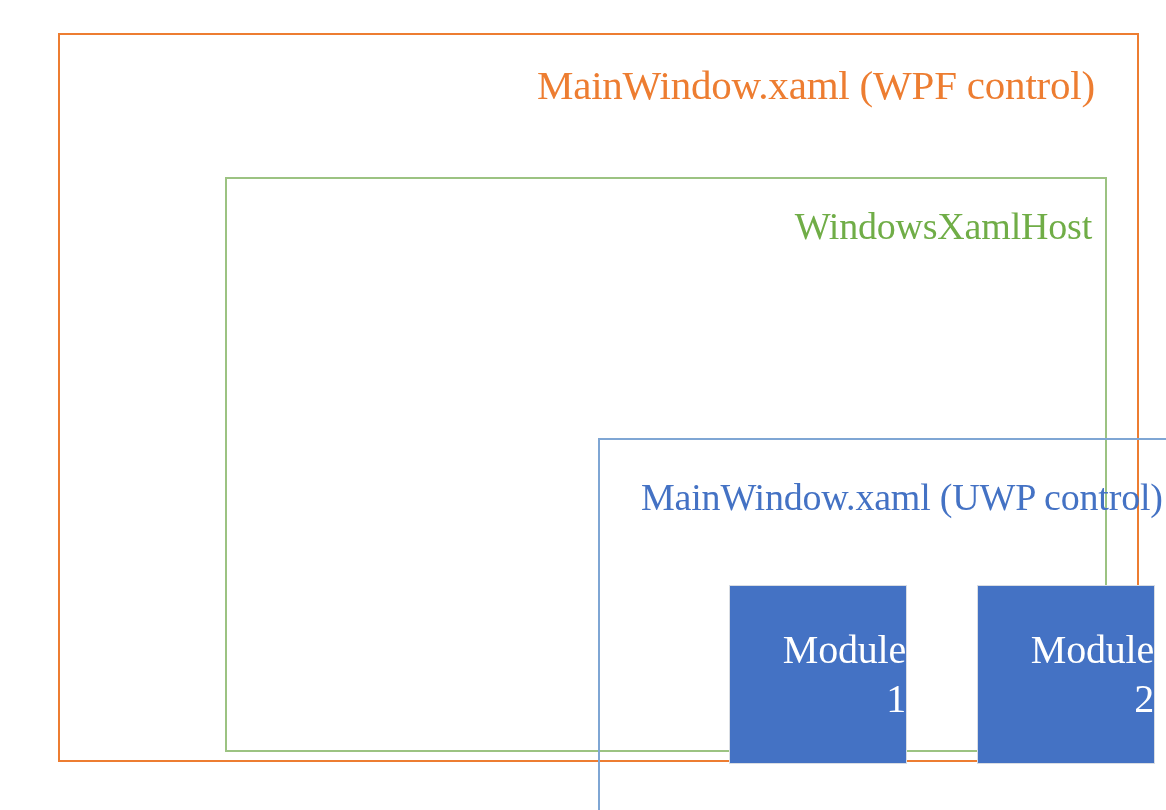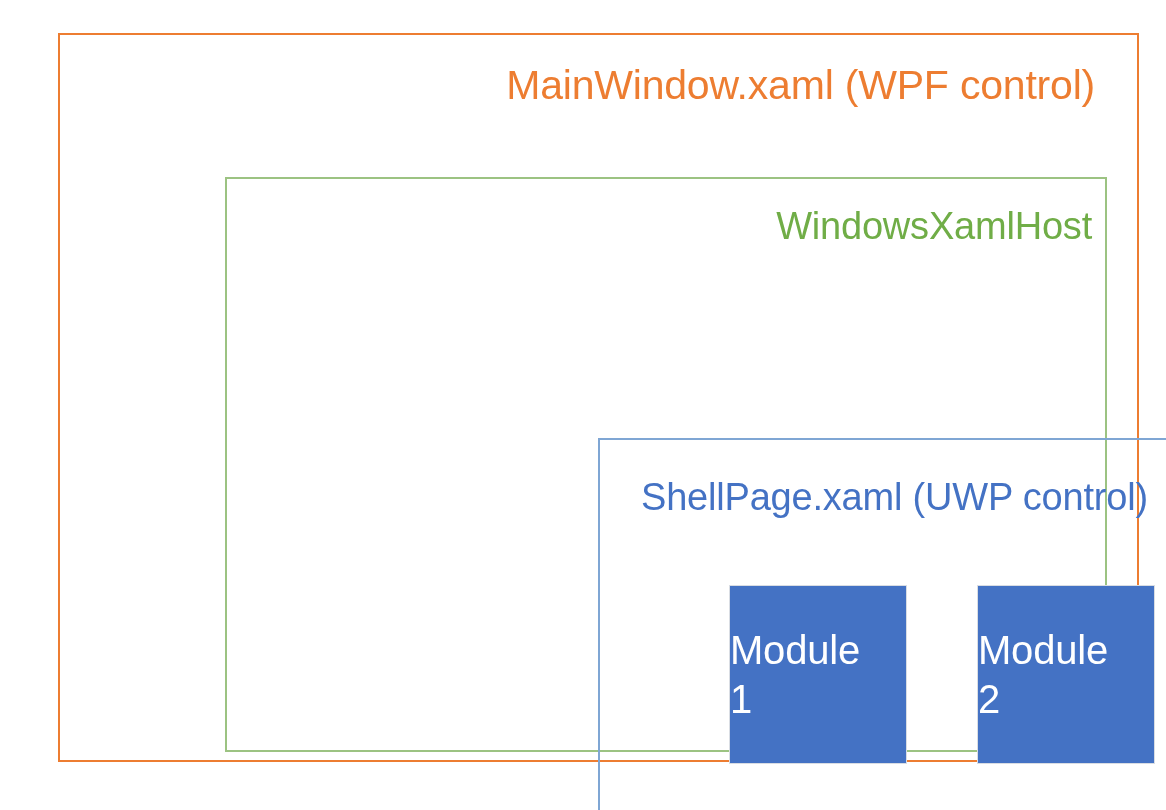--- a/index.html
+++ b/index.html
@@ -18,20 +18,21 @@
     height: 810px;
     background: #ffffff;
     overflow: hidden;
   }
 
   
   .layer {
     position: absolute;
     box-sizing: border-box;
     background: transparent;
+    font-family: Liberation Serif, serif;
   }
   #wpf-layer {
     left: 58px;
     top: 33px;
     width: 1081px;
     height: 729px;
     border: 2px solid #ED7D31;
   }
   #wpf-label {
     position: absolute;
@@ -86,21 +87,21 @@
   .module-box {
     position: absolute;
     box-sizing: border-box;
     width: 178px;
     height: 179px;
     background: #4472C4;
     border: 1px solid #D9DDE3;
     color: #ffffff;
     display: flex;
     flex-direction: column;
-    align-items: flex-start;
+    align-items: flex-end;
     justify-content: center;
     font-size: 40px;
     line-height: 1.22;
     text-align: center;
     letter-spacing: -0.2px;
   }
   #module-1 { left: 129px; top: 145px; }
   #module-2 { left: 377px; top: 145px; }
   .module-line { display: block; }
 </style>
@@ -112,21 +113,21 @@
   <div class="layer" id="wpf-layer">
 
     <div id="wpf-label">MainWindow.xaml (WPF control)</div>
 
     <div class="layer" id="xamlhost-layer">
 
       <div id="xamlhost-label">WindowsXamlHost</div>
 
       <div class="layer" id="uwp-layer">
 
-        <div id="uwp-label">ShellPage.xaml (UWP control)</div>
+        <div id="uwp-label">MainWindow.xaml (UWP control)</div>
 
         <div class="module-box" id="module-1">
           <span class="module-line">Module</span>
           <span class="module-line">1</span>
         </div>
 
         <div class="module-box" id="module-2">
           <span class="module-line">Module</span>
           <span class="module-line">2</span>
         </div>

